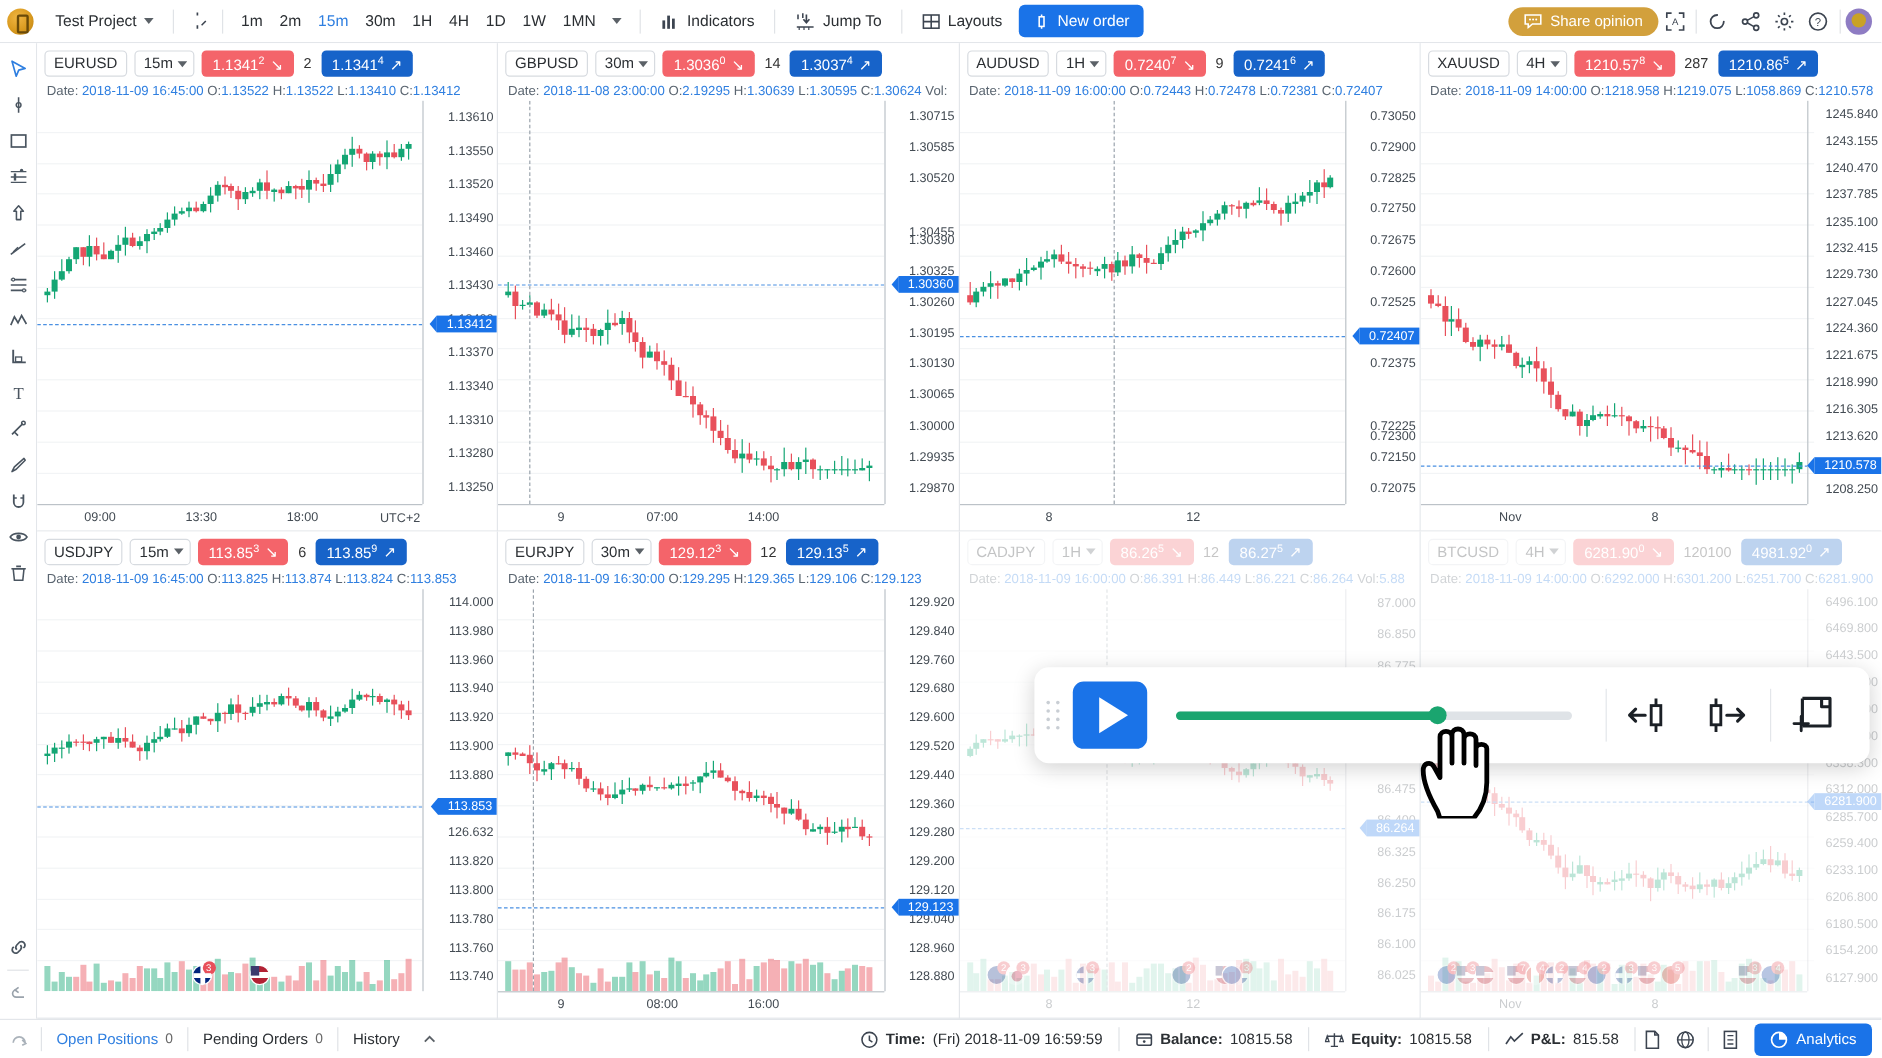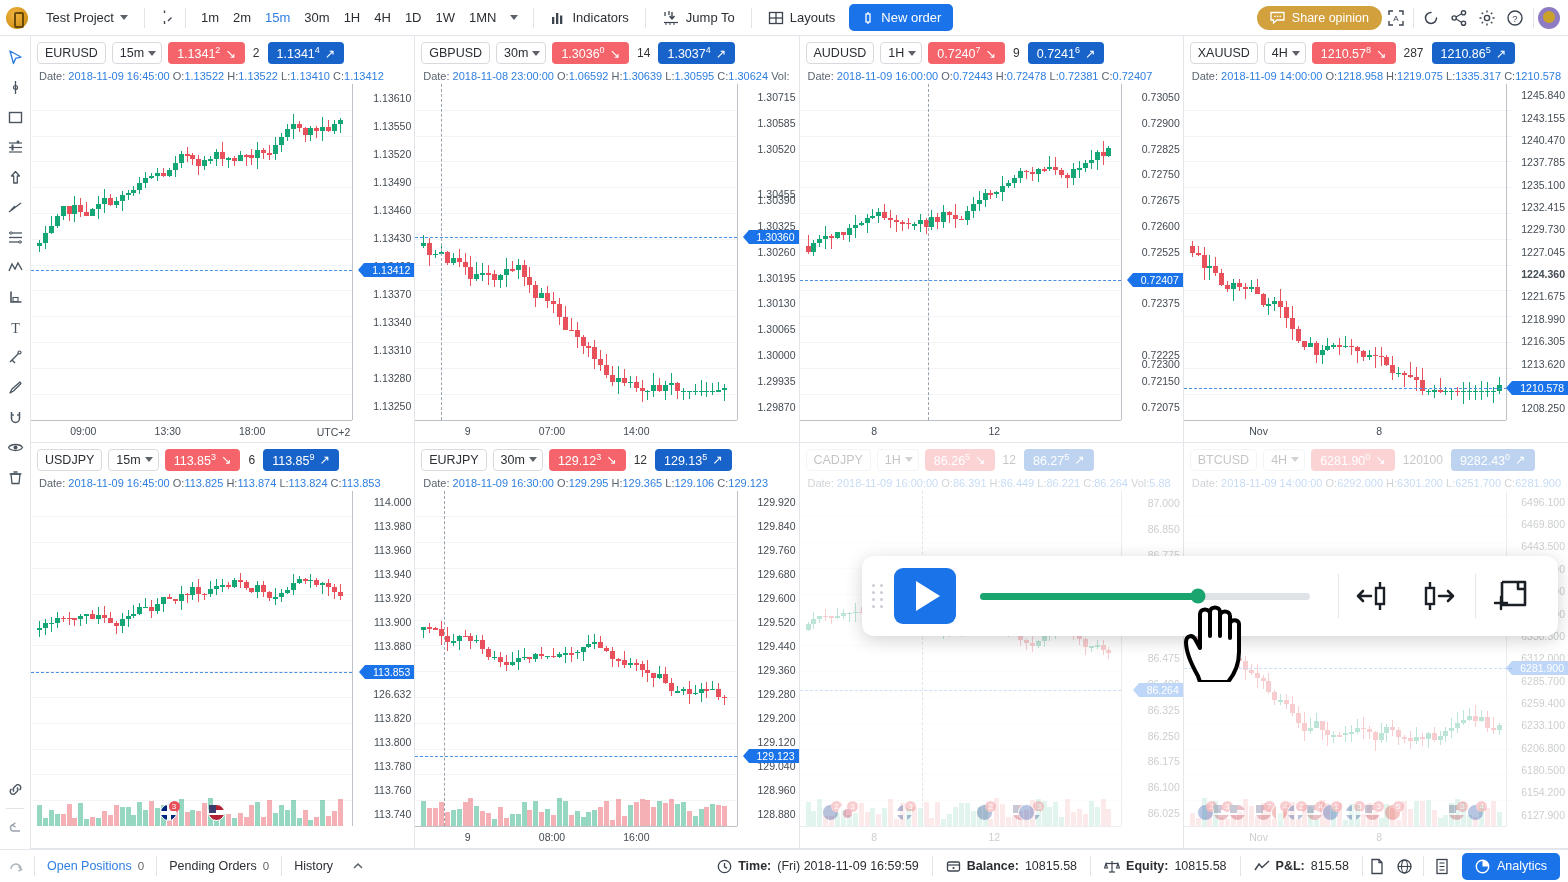--- a/index.html
+++ b/index.html
@@ -715,21 +715,21 @@
           </div>
           <div class="spread">14</div>
           <div class="ask">
             <span><span>1.3037</span><sup class="sup">4</sup></span>
             <span>↗</span>
           </div>
         </div>
         <div class="ohlc">
           <b class="lbl">Date:</b>
           <span>2018-11-08 23:00:00</span>
-          <b class="lbl">O:</b><span>1.06592</span>
+          <b class="lbl">O:</b><span>2.19295</span>
           <b class="lbl">H:</b><span>1.30639</span>
           <b class="lbl">L:</b><span>1.30595</span>
           <b class="lbl">C:</b><span>1.30624</span>
           <b class="lbl">Vol:</b>
         </div>
         <div class="plot" id="plot1">
             <div class="gridline" style="top: 7.69231%;"></div>
             <div class="gridline" style="top: 15.3846%;"></div>
             <div class="gridline" style="top: 23.0769%;"></div>
             <div class="gridline" style="top: 30.7692%;"></div>
@@ -1261,21 +1261,21 @@
           <div class="ask">
             <span><span>1210.86</span><sup class="sup">5</sup></span>
             <span>↗</span>
           </div>
         </div>
         <div class="ohlc">
           <b class="lbl">Date:</b>
           <span>2018-11-09 14:00:00</span>
           <b class="lbl">O:</b><span>1218.958</span>
           <b class="lbl">H:</b><span>1219.075</span>
-          <b class="lbl">L:</b><span>1335.317</span>
+          <b class="lbl">L:</b><span>1058.869</span>
           <b class="lbl">C:</b><span>1210.578</span>
         </div>
         <div class="plot" id="plot3">
             <div class="gridline" style="top: 7.69231%;"></div>
             <div class="gridline" style="top: 15.3846%;"></div>
             <div class="gridline" style="top: 23.0769%;"></div>
             <div class="gridline" style="top: 30.7692%;"></div>
             <div class="gridline" style="top: 38.4615%;"></div>
             <div class="gridline" style="top: 46.1538%;"></div>
             <div class="gridline" style="top: 53.8462%;"></div>
@@ -1500,21 +1500,21 @@
           </div>
         <div class="yaxis" id="y3">
             <div class="ytick" style="top: 3.33333%;">1245.840</div>
             <div class="ytick" style="top: 10%;">1243.155</div>
             <div class="ytick" style="top: 16.6667%;">1240.470</div>
             <div class="ytick" style="top: 23.3333%;">1237.785</div>
             <div class="ytick" style="top: 30%;">1235.100</div>
             <div class="ytick" style="top: 36.6667%;">1232.415</div>
             <div class="ytick" style="top: 43.3333%;">1229.730</div>
             <div class="ytick" style="top: 50%;">1227.045</div>
-            <div class="ytick" style="top: 56.6667%; font-weight: bold;">1224.360</div>
+            <div class="ytick" style="top: 56.6667%;">1224.360</div>
             <div class="ytick" style="top: 63.3333%;">1221.675</div>
             <div class="ytick" style="top: 70%;">1218.990</div>
             <div class="ytick" style="top: 76.6667%;">1216.305</div>
             <div class="ytick" style="top: 83.3333%;">1213.620</div>
             <div class="ytick" style="top: 90%;">1210.935</div>
             <div class="ytick" style="top: 96.6667%;">1208.250</div>
             <div class="ybadge" style="top: 90.5%;">1210.578</div>
           </div>
         <div class="xaxis" id="x3">
             <div class="xtick" style="left: 23.217%;">Nov</div>
@@ -2521,21 +2521,21 @@
           <div class="tfsel">
             <span>4H</span>
             <span class="caret"></span>
           </div>
           <div class="bid">
             <span><span>6281.90</span><sup class="sup">0</sup></span>
             <span>↘</span>
           </div>
           <div class="spread">120100</div>
           <div class="ask">
-            <span><span>9282.43</span><sup class="sup">0</sup></span>
+            <span><span>4981.92</span><sup class="sup">0</sup></span>
             <span>↗</span>
           </div>
         </div>
         <div class="ohlc">
           <b class="lbl">Date:</b>
           <span>2018-11-09 14:00:00</span>
           <b class="lbl">O:</b><span>6292.000</span>
           <b class="lbl">H:</b><span>6301.200</span>
           <b class="lbl">L:</b><span>6251.700</span>
           <b class="lbl">C:</b><span>6281.900</span>

